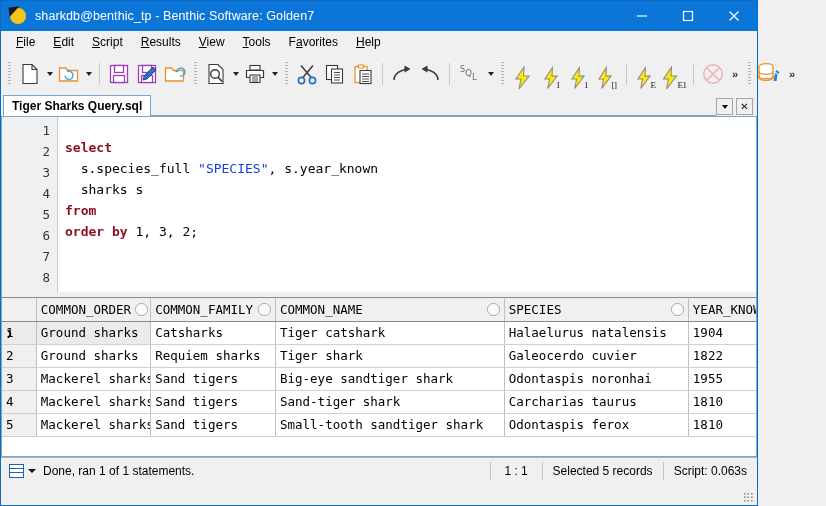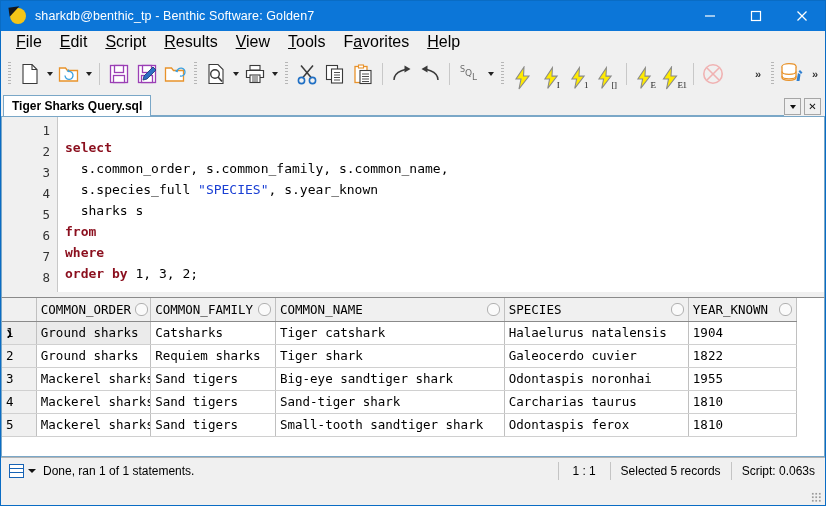--- a/index.html
+++ b/index.html
@@ -4,21 +4,21 @@
 <style>
   html,body{margin:0;padding:0;}
   body{
     width:826px;height:506px;overflow:hidden;
     font-family:"Liberation Sans", sans-serif;
     font-size:12px;
     background:#f0f0f0;
     -webkit-font-smoothing:antialiased;
   }
   .app{
-    width:826px;height:506px;position:relative;
+    width:758px;height:506px;position:relative;
     box-sizing:border-box;
     border:1px solid #0a6cc4;
     background:#f0f0f0;
     display:flex;flex-direction:column;
   }
 
   
   .titlebar{
     height:30px;flex:0 0 30px;background:#0c76d8;
     display:flex;align-items:center;
@@ -47,21 +47,21 @@
   }
   .win-btn svg{display:block;}
 
   
   .menubar{
     height:22px;flex:0 0 22px;background:#f0f0f0;
     display:flex;align-items:center;padding-left:6px;
     border-bottom:1px solid #f0f0f0;
   }
   .menu-item{
-    padding:3px 9px 3px 9px;font-size:16px;color:#000;white-space:nowrap;
+    padding:3px 9px 3px 9px;font-size:12px;color:#000;white-space:nowrap;
     line-height:14px;
   }
   .menu-item u{text-decoration:underline;}
 
   
   .toolbar{
     height:40px;flex:0 0 40px;background:#f0f0f0;
     display:flex;align-items:center;padding:0 2px;
     position:relative;
   }
@@ -492,25 +492,23 @@
       <div>2</div>
       <div>3</div>
       <div>4</div>
       <div>5</div>
       <div>6</div>
       <div>7</div>
       <div>8</div>
     </div>
     <div class="code" id="code-area">
         <div><span class="kw">select</span></div>
-        <div><span>  s.common_order, s.common_family, s.common_name,</span></div>
         <div><span>  s.species_full </span><span class="str">"SPECIES"</span><span>, s.year_known</span></div>
         <div><span>  sharks s</span></div>
         <div><span class="kw">from</span></div>
-        <div><span class="kw">where</span></div>
         <div><span class="kw">order by</span><span> 1, 3, 2;</span></div>
       </div>
   </div>
 
   <div class="splitter"></div>
 
   <div class="grid-wrap">
     <table class="grid" id="result-table">
       <colgroup id="grid-colgroup">
           <col style="width: 33px;">

